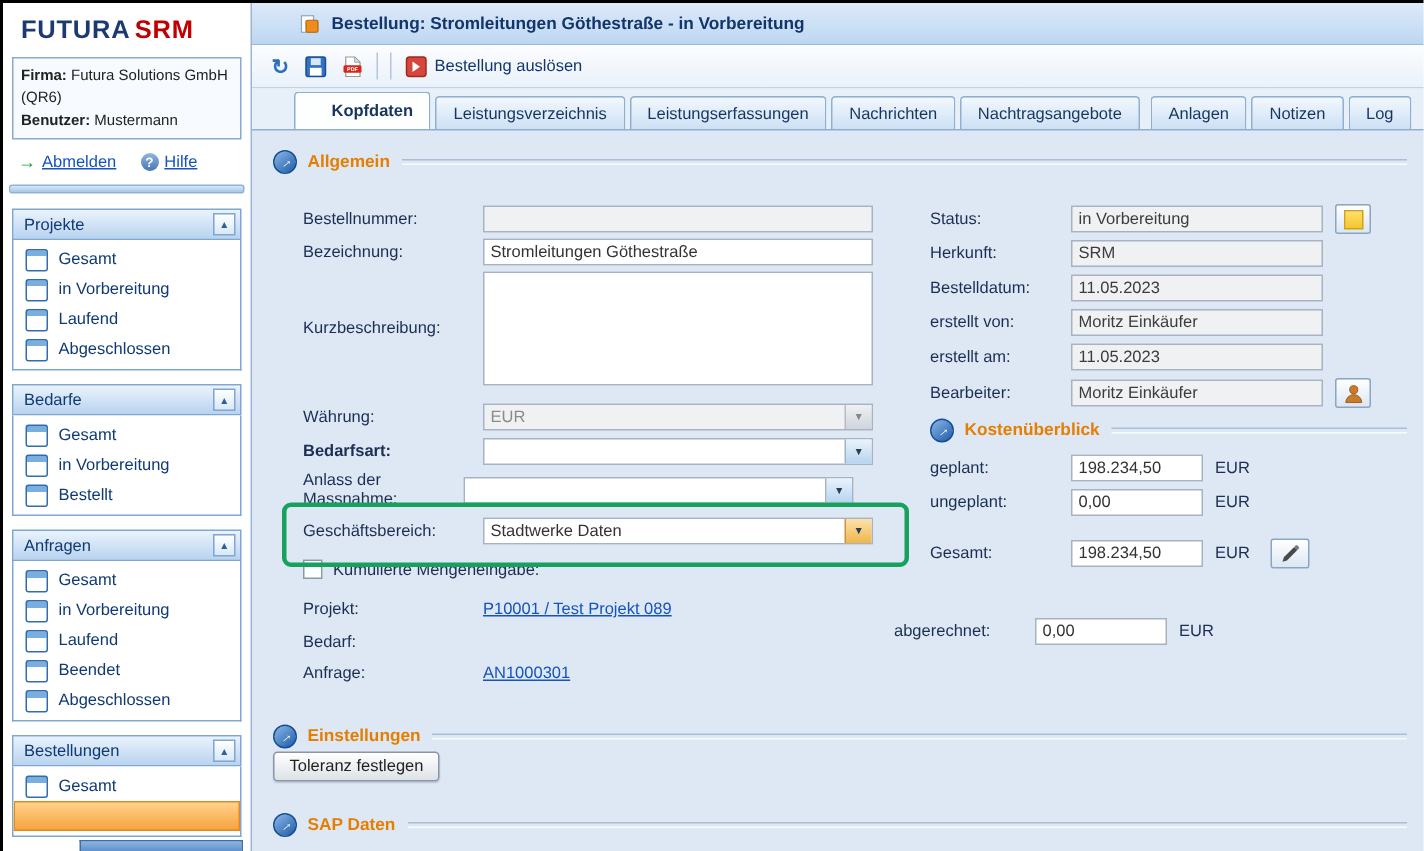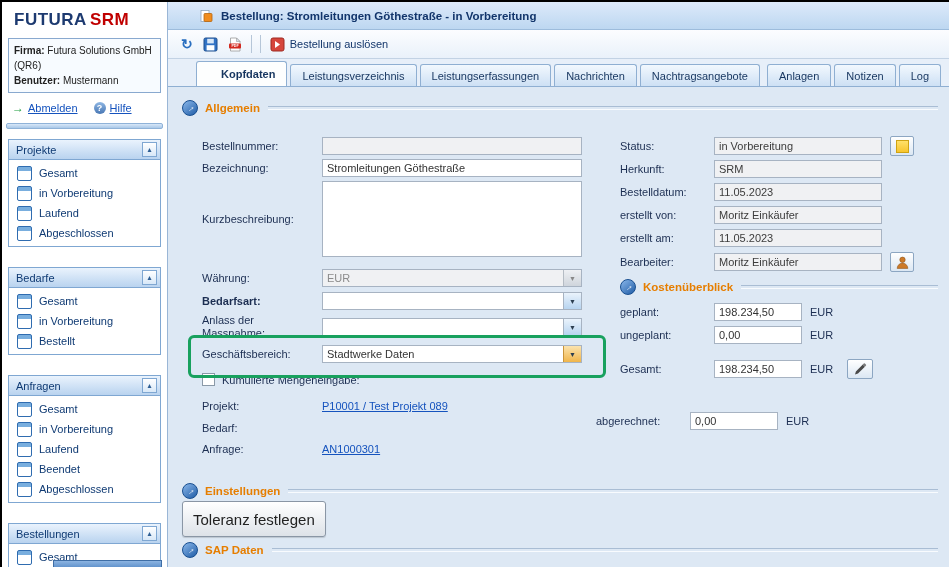--- a/index.html
+++ b/index.html
@@ -11,21 +11,21 @@
   .logo{padding:8px 0 0 12px;font-size:17px;font-weight:bold;letter-spacing:.5px;line-height:20px;}
   .logo .l1{color:#1d3a70;}
   .logo .l2{color:#c00000;margin-left:3px;}
   .info-box{margin:8px 6px 0;border:1px solid #89a9cf;background:#f7fbff;padding:4px 5px;font-size:10px;color:#222;line-height:1.5;}
   .info-box .b{font-weight:bold;}
   .links-row{display:flex;align-items:center;gap:4px;padding:9px 6px 7px 10px;font-size:11px;}
   .logout-glyph{color:#1e9e3e;font-weight:bold;font-size:12px;line-height:1;}
   .help-badge{width:12px;height:12px;border-radius:50%;background:linear-gradient(#8fb7e4,#4877b4);color:#fff;font-size:9px;font-weight:bold;display:inline-flex;align-items:center;justify-content:center;margin-left:12px;line-height:1;}
   .slink{color:#1553be;text-decoration:underline;cursor:pointer;}
   .side-divider{height:4px;margin:2px 4px 10px;background:linear-gradient(#d7e7f8,#a9c8e8);border:1px solid #8fb2d8;border-radius:2px;}
-  .panel{margin:0 6px 20px;}
+  .panel{margin:0 6px 9px;}
   .panel-h{height:19px;background:linear-gradient(#eaf3fd,#b9d3ef);border:1px solid #7fa7d2;display:flex;align-items:center;padding:0 3px 0 7px;font-size:11px;color:#0f3a73;cursor:pointer;}
   .panel-h .t{flex:1;}
   .collapse{width:13px;height:13px;border:1px solid #7fa7d2;background:linear-gradient(#ffffff,#d8e8f8);font-size:8px;color:#2f5f94;display:flex;align-items:center;justify-content:center;line-height:1;}
   .panel-b{border:1px solid #7fa7d2;border-top:none;background:#fff;padding:3px 0 3px;}
   .item{height:20px;display:flex;align-items:center;gap:7px;padding:0 4px 0 8px;cursor:pointer;white-space:nowrap;}
   .item.active{background:linear-gradient(#ffd490,#f6a13b);box-shadow:inset 0 0 0 1px #e08a1f;}
   .doc{width:13px;height:13px;flex:none;border:1px solid #2f6cb0;border-radius:2px;background:linear-gradient(180deg,#79aede 0,#79aede 4px,#ffffff 4px);}
   .partial-bar{position:absolute;bottom:0;left:51px;width:107px;height:8px;background:linear-gradient(#8cb4e2,#5589c6);border:1px solid #3f6ea6;border-bottom:none;}
 
   
@@ -44,40 +44,40 @@
 
   .section{position:absolute;display:flex;align-items:center;}
   .sec-icon{width:14px;height:14px;flex:none;border-radius:50%;background:linear-gradient(140deg,#8ab7ea,#1f5ca6);border:1px solid #174e90;color:#fff;display:flex;align-items:center;justify-content:center;font-size:9px;}
   .sec-icon .ar{display:block;transform:rotate(-40deg);font-weight:bold;line-height:1;}
   .sec-title{color:#e67e00;font-weight:bold;font-size:11.5px;margin-left:7px;white-space:nowrap;}
   .sec-line{flex:1;margin-left:8px;height:2px;border-top:1px solid #a9bdd4;border-bottom:1px solid #f8fbfe;}
 
   .row{position:absolute;display:flex;align-items:center;}
   .row.top{align-items:center;}
   .lbl{width:120px;flex:none;color:#1c2e52;}
-  .lbl.wrap{width:90px;padding-right:30px;line-height:13px;}
+  .lbl.wrap{width:90px;padding-right:17px;line-height:13px;}
   .rlbl{width:94px;flex:none;color:#1c2e52;}
 
   .ti{height:18px;box-sizing:border-box;border:1px solid #a7b3c2;background:#fff;font-family:inherit;font-size:11px;color:#333;padding:0 4px;}
   .ti.ro{background:#f0f1f3;color:#3c3c3c;}
   .ta{width:260px;height:76px;box-sizing:border-box;border:1px solid #a7b3c2;background:#fff;font-family:inherit;font-size:11px;resize:none;padding:2px 4px;}
   .sel{display:flex;align-items:stretch;height:18px;box-sizing:border-box;border:1px solid #a7b3c2;background:#fff;width:260px;cursor:pointer;}
   .sel .val{flex:1;display:flex;align-items:center;padding:0 4px;color:#333;overflow:hidden;white-space:nowrap;}
   .sel .db{width:17px;flex:none;border-left:1px solid #a7b3c2;background:linear-gradient(#eaf3fc,#b7d4f0);display:flex;align-items:center;justify-content:center;font-size:7px;color:#2c3e50;}
   .sel.dis{background:#f0f1f3;}
   .sel.dis .val{color:#8b8b8b;}
   .sel.dis .db{background:linear-gradient(#eef0f3,#cfd5dc);color:#888;border-left-color:#b5bcc4;}
   .db.hot{background:linear-gradient(#fbe3ae,#f0b54a) !important;border-left-color:#c9943a !important;}
   .green-box{position:absolute;border:3px solid #18a15e;border-radius:6px;pointer-events:none;z-index:5;background:transparent;}
   .cb{width:13px;height:13px;box-sizing:border-box;border:1px solid #8a99a8;background:#fff;flex:none;margin-right:7px;}
   .link{color:#1553be;text-decoration:underline;cursor:pointer;}
   .ibtn{height:20px;min-width:24px;box-sizing:border-box;border:1px solid #8ca6c2;border-radius:2px;background:linear-gradient(#ffffff,#dbe7f3);display:flex;align-items:center;justify-content:center;cursor:pointer;margin-left:8px;}
   .note{width:11px;height:11px;background:linear-gradient(#ffe06a,#f7c52d);border:1px solid #cfa313;}
   .eur{margin-left:8px;color:#1c2e52;}
-  .btn{height:36px;padding:0 10px;border:1px solid #8a96a5;border-radius:3px;background:linear-gradient(#ffffff,#dde2e8);font-size:15px;color:#222;display:inline-flex;align-items:center;cursor:pointer;position:absolute;box-shadow:0 1px 1px rgba(0,0,0,.15);}
+  .btn{height:20px;padding:0 10px;border:1px solid #8a96a5;border-radius:3px;background:linear-gradient(#ffffff,#dde2e8);font-size:11px;color:#222;display:inline-flex;align-items:center;cursor:pointer;position:absolute;box-shadow:0 1px 1px rgba(0,0,0,.15);}
 </style>
 </head>
 <body>
 
 <div class="frame">
 
   <aside class="sidebar">
     <div class="logo">
       <span class="l1">FUTURA</span><span class="l2">SRM</span>
     </div>

